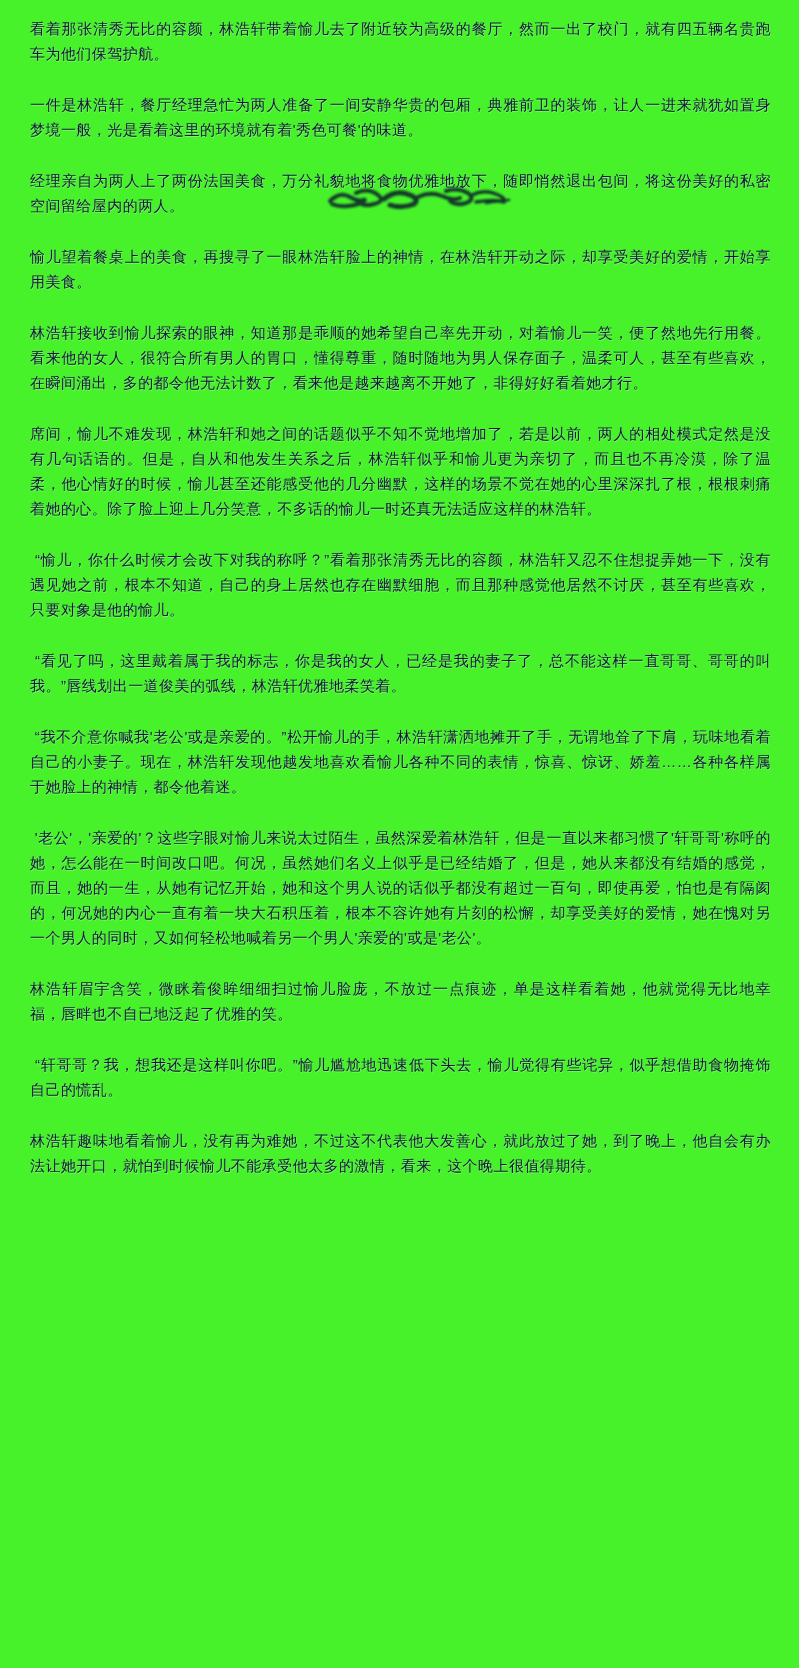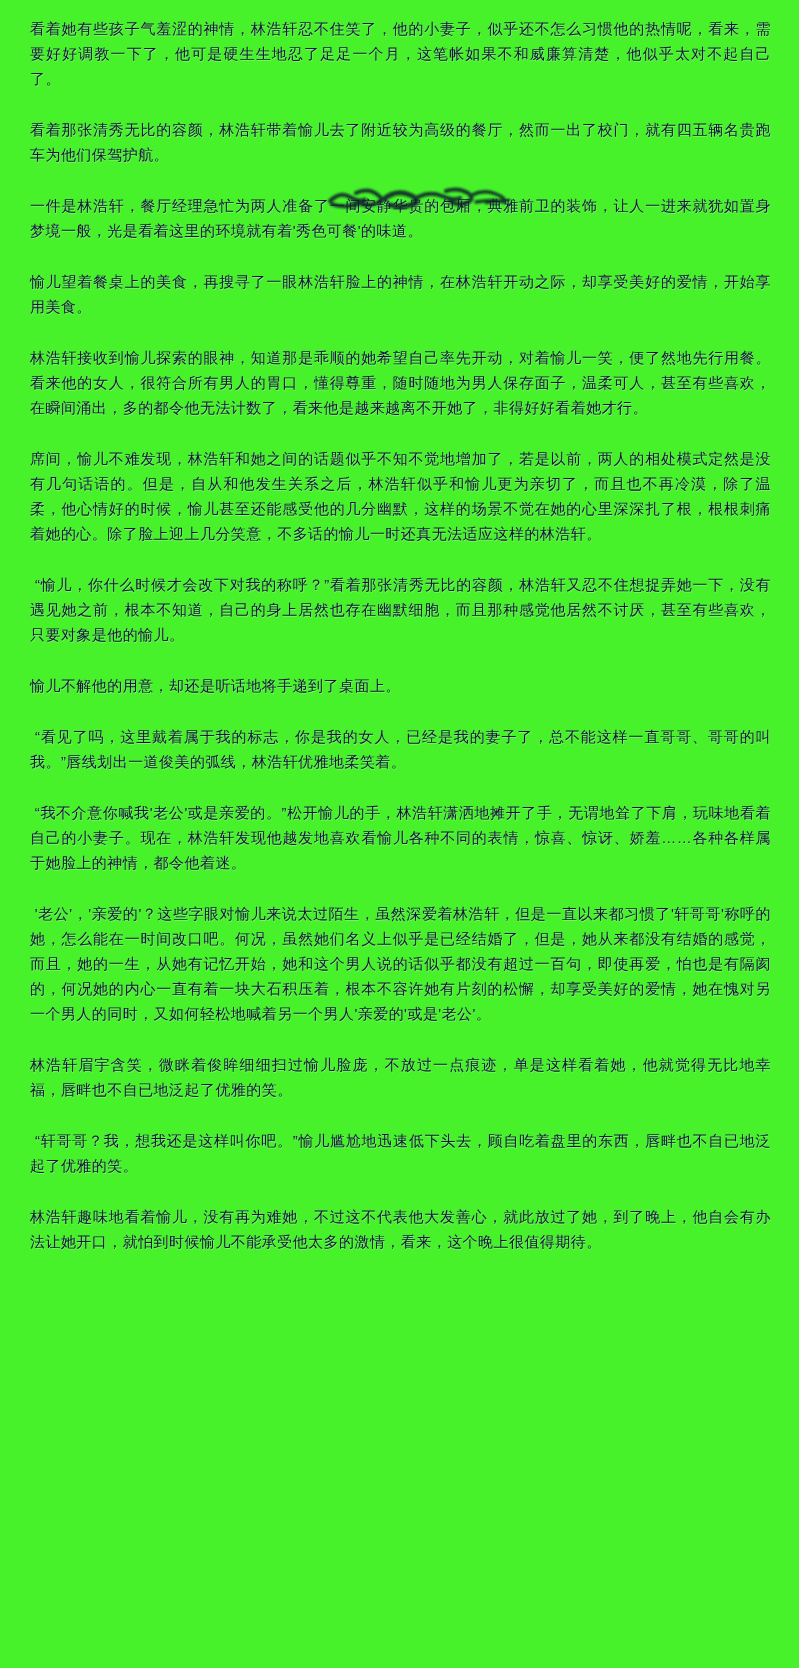--- a/index.html
+++ b/index.html
@@ -35,33 +35,32 @@
     width: 186px;
     height: 28px;
     pointer-events: none;
     opacity: 0.88;
   }
 </style>
 </head>
 <body style="background: rgb(71, 242, 43);">
 
 <div class="page">
-  <p class="novel-paragraph">看着她有些孩子气羞涩的神情，林浩轩忍不住笑了，他的小妻子，似乎还不怎么习惯他的热情呢，看来，需要好好调教一下了，他可是硬生生地忍了足足一个月，这笔帐如果不和威廉算清楚，他似乎太对不起自己了。</p>
   <p class="novel-paragraph">看着那张清秀无比的容颜，林浩轩带着愉儿去了附近较为高级的餐厅，然而一出了校门，就有四五辆名贵跑车为他们保驾护航。</p>
   <p class="novel-paragraph">一件是林浩轩，餐厅经理急忙为两人准备了一间安静华贵的包厢，典雅前卫的装饰，让人一进来就犹如置身梦境一般，光是看着这里的环境就有着'秀色可餐'的味道。</p>
+  <p class="novel-paragraph">经理亲自为两人上了两份法国美食，万分礼貌地将食物优雅地放下，随即悄然退出包间，将这份美好的私密空间留给屋内的两人。</p>
   <p class="novel-paragraph">愉儿望着餐桌上的美食，再搜寻了一眼林浩轩脸上的神情，在林浩轩开动之际，却享受美好的爱情，开始享用美食。</p>
   <p class="novel-paragraph">林浩轩接收到愉儿探索的眼神，知道那是乖顺的她希望自己率先开动，对着愉儿一笑，便了然地先行用餐。看来他的女人，很符合所有男人的胃口，懂得尊重，随时随地为男人保存面子，温柔可人，甚至有些喜欢，在瞬间涌出，多的都令他无法计数了，看来他是越来越离不开她了，非得好好看着她才行。</p>
   <p class="novel-paragraph">席间，愉儿不难发现，林浩轩和她之间的话题似乎不知不觉地增加了，若是以前，两人的相处模式定然是没有几句话语的。但是，自从和他发生关系之后，林浩轩似乎和愉儿更为亲切了，而且也不再冷漠，除了温柔，他心情好的时候，愉儿甚至还能感受他的几分幽默，这样的场景不觉在她的心里深深扎了根，根根刺痛着她的心。除了脸上迎上几分笑意，不多话的愉儿一时还真无法适应这样的林浩轩。</p>
   <p class="novel-paragraph"> “愉儿，你什么时候才会改下对我的称呼？”看着那张清秀无比的容颜，林浩轩又忍不住想捉弄她一下，没有遇见她之前，根本不知道，自己的身上居然也存在幽默细胞，而且那种感觉他居然不讨厌，甚至有些喜欢，只要对象是他的愉儿。</p>
-  <p class="novel-paragraph">愉儿不解他的用意，却还是听话地将手递到了桌面上。</p>
   <p class="novel-paragraph"> “看见了吗，这里戴着属于我的标志，你是我的女人，已经是我的妻子了，总不能这样一直哥哥、哥哥的叫我。”唇线划出一道俊美的弧线，林浩轩优雅地柔笑着。</p>
   <p class="novel-paragraph"> “我不介意你喊我'老公'或是亲爱的。”松开愉儿的手，林浩轩潇洒地摊开了手，无谓地耸了下肩，玩味地看着自己的小妻子。现在，林浩轩发现他越发地喜欢看愉儿各种不同的表情，惊喜、惊讶、娇羞……各种各样属于她脸上的神情，都令他着迷。</p>
   <p class="novel-paragraph"> '老公'，'亲爱的'？这些字眼对愉儿来说太过陌生，虽然深爱着林浩轩，但是一直以来都习惯了'轩哥哥'称呼的她，怎么能在一时间改口吧。何况，虽然她们名义上似乎是已经结婚了，但是，她从来都没有结婚的感觉，而且，她的一生，从她有记忆开始，她和这个男人说的话似乎都没有超过一百句，即使再爱，怕也是有隔阂的，何况她的内心一直有着一块大石积压着，根本不容许她有片刻的松懈，却享受美好的爱情，她在愧对另一个男人的同时，又如何轻松地喊着另一个男人'亲爱的'或是'老公'。</p>
   <p class="novel-paragraph">林浩轩眉宇含笑，微眯着俊眸细细扫过愉儿脸庞，不放过一点痕迹，单是这样看着她，他就觉得无比地幸福，唇畔也不自已地泛起了优雅的笑。</p>
-  <p class="novel-paragraph"> “轩哥哥？我，想我还是这样叫你吧。”愉儿尴尬地迅速低下头去，顾自吃着盘里的东西，唇畔也不自已地泛起了优雅的笑。</p>
+  <p class="novel-paragraph"> “轩哥哥？我，想我还是这样叫你吧。”愉儿尴尬地迅速低下头去，愉儿觉得有些诧异，似乎想借助食物掩饰自己的慌乱。</p>
   <p class="novel-paragraph">林浩轩趣味地看着愉儿，没有再为难她，不过这不代表他大发善心，就此放过了她，到了晚上，他自会有办法让她开口，就怕到时候愉儿不能承受他太多的激情，看来，这个晚上很值得期待。</p>
 </div>
 
 <svg class="watermark-smudge" viewBox="0 0 186 28" xmlns="http://www.w3.org/2000/svg" aria-hidden="true">
   <defs>
     <filter id="blurInk" x="-20%" y="-50%" width="140%" height="200%">
       <feGaussianBlur stdDeviation="0.9"></feGaussianBlur>
     </filter>
   </defs>
   <g filter="url(#blurInk)" fill="none" stroke="#10202c" stroke-linecap="round">

